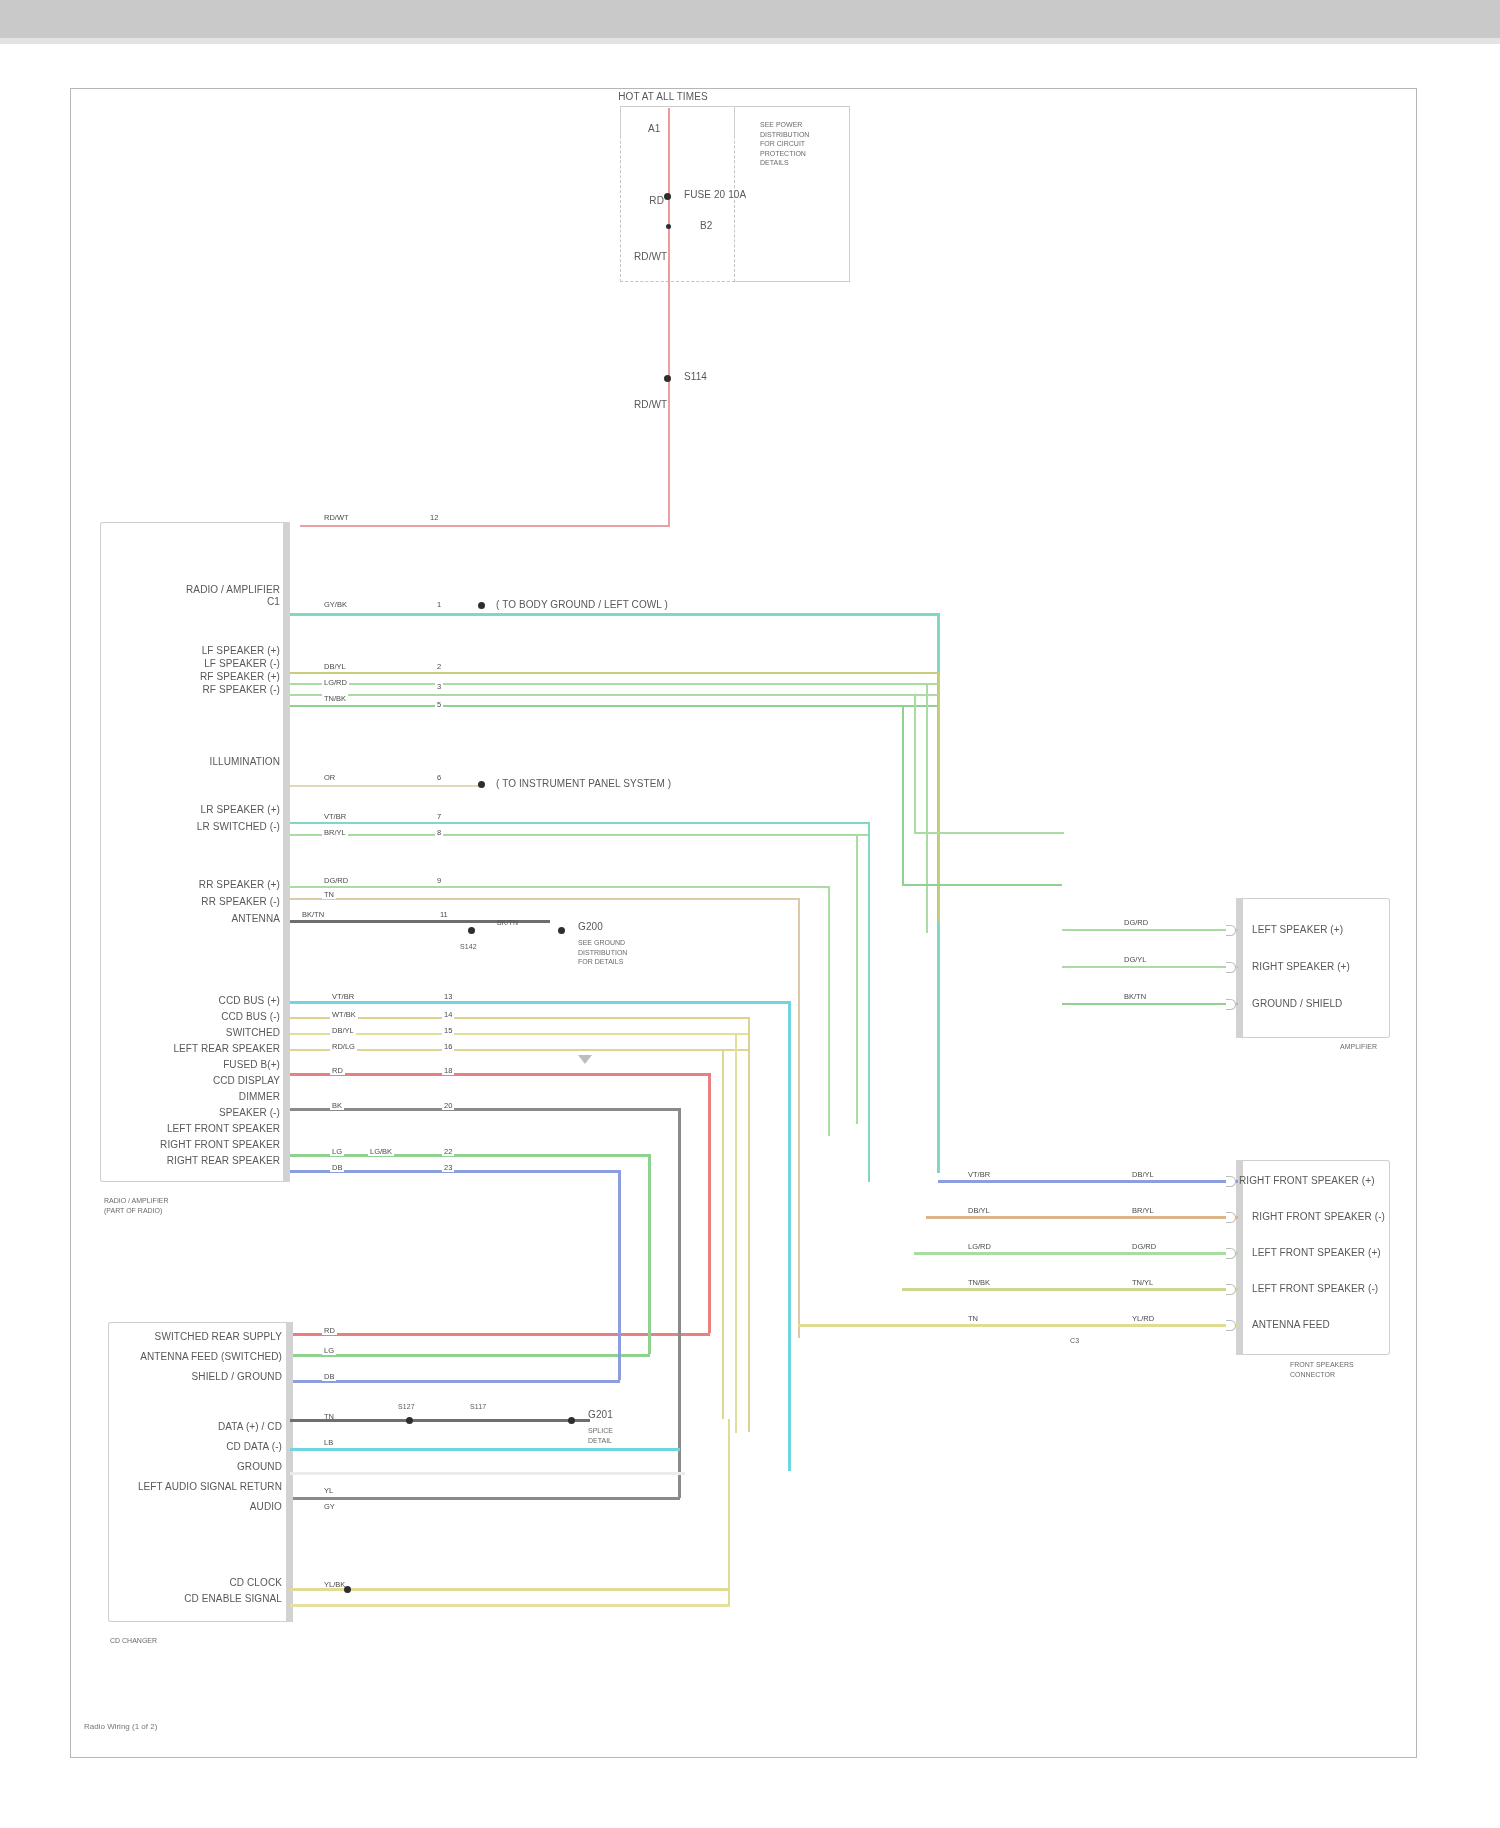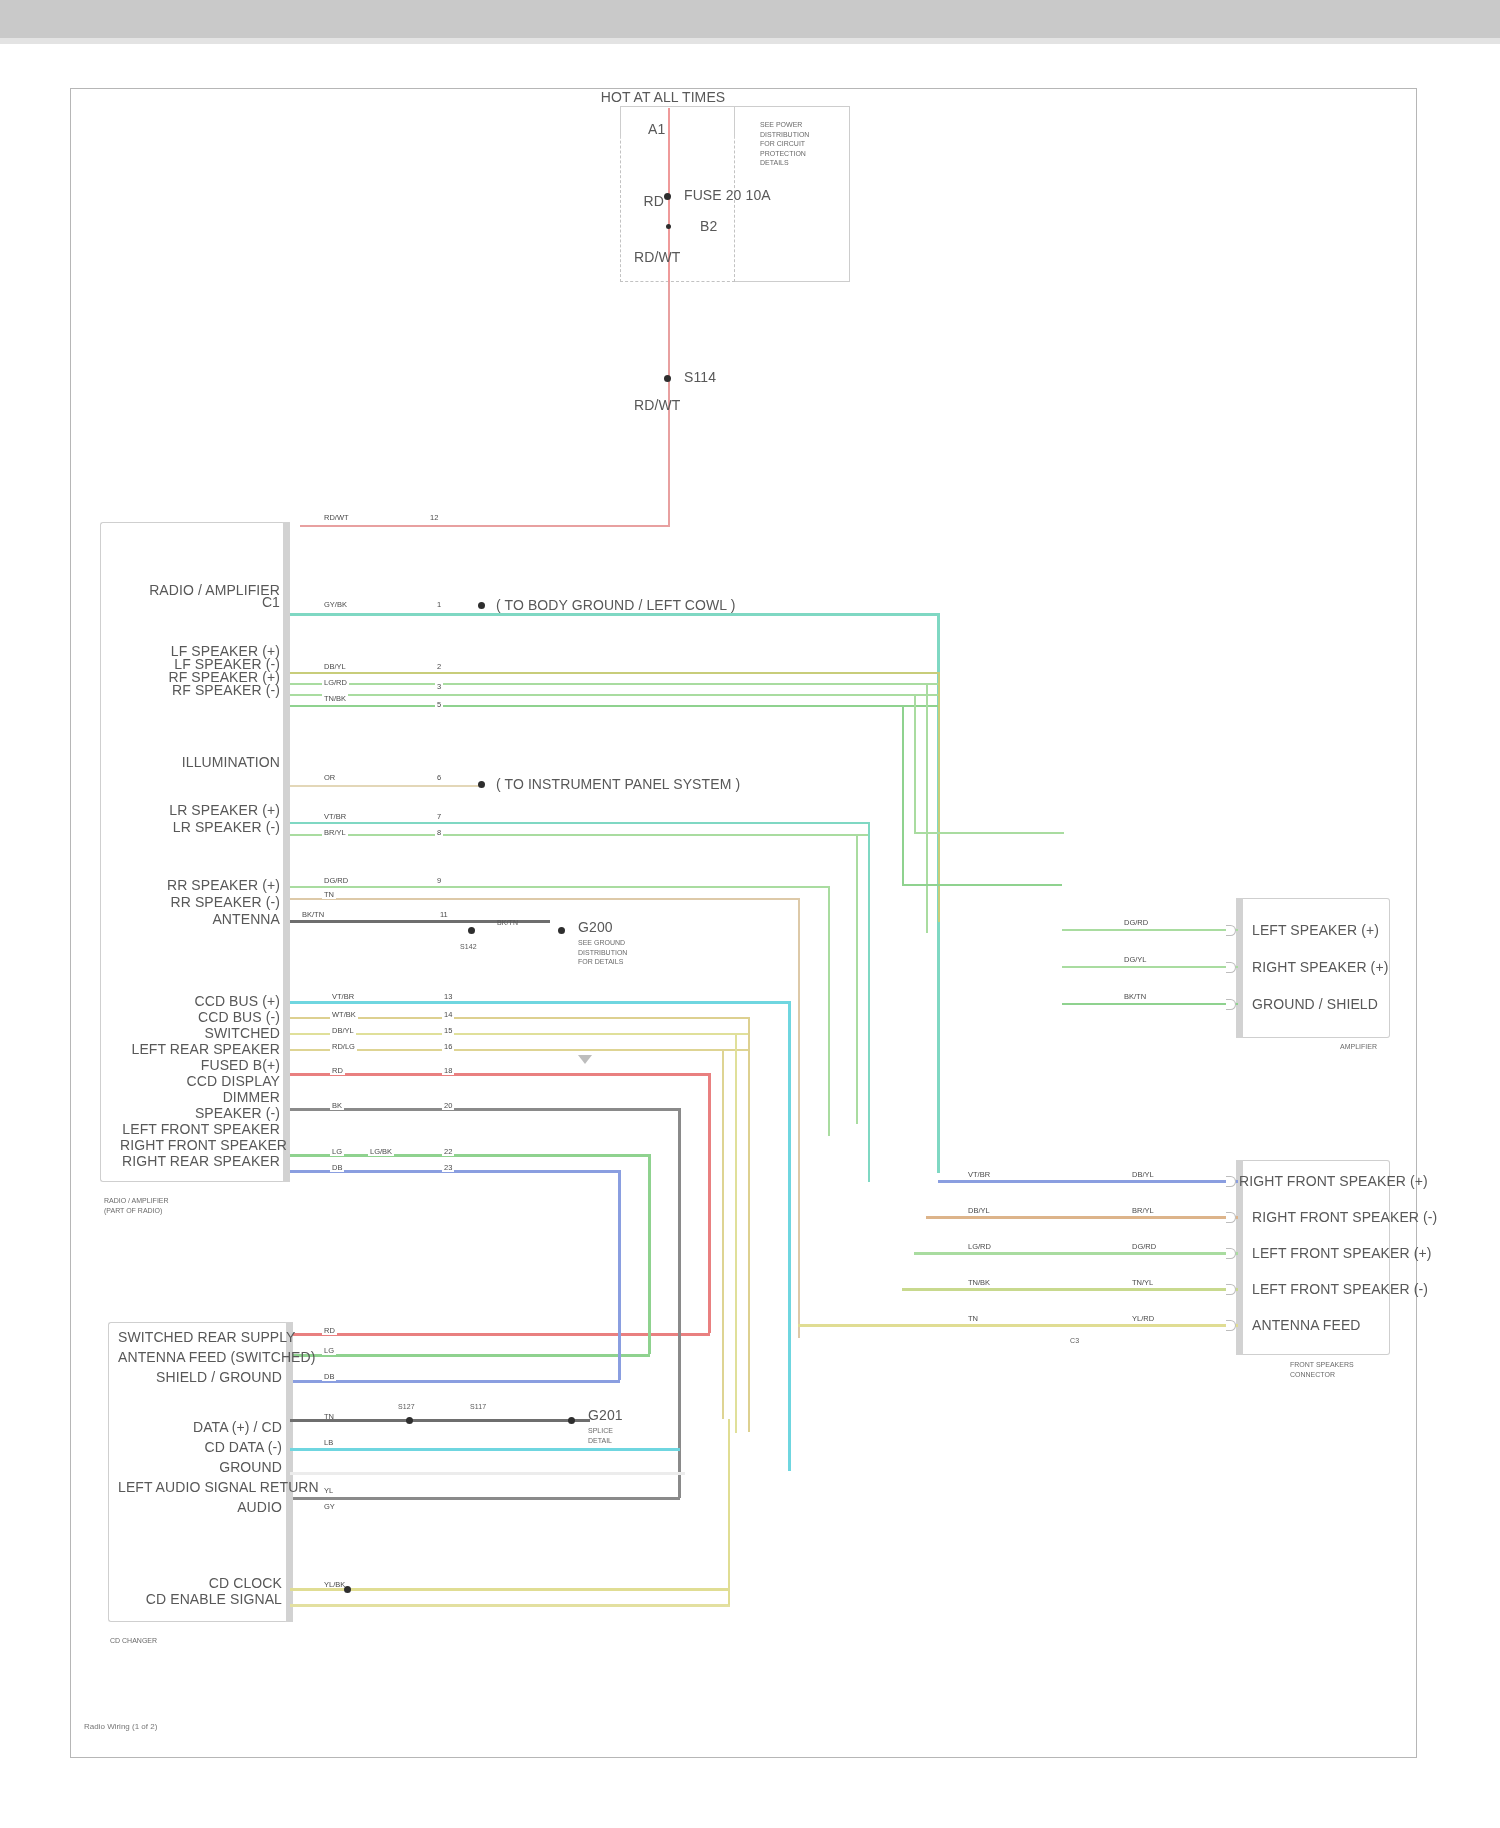--- a/index.html
+++ b/index.html
@@ -27,21 +27,21 @@
   .rail{position:absolute;background:#d2d2d2;}
   .rail-v{width:7px;}
 
   
   .w{position:absolute;}
   .wh{height:2px;}
   .wv{width:2px;}
 
   
   .t{
-    position:absolute;font-size:14px;color:#585858;line-height:10px;
+    position:absolute;font-size:10px;color:#585858;line-height:10px;
     white-space:nowrap;letter-spacing:.1px;
   }
   .t.r{text-align:right;}
   .t.c{text-align:center;}
   .t.tiny{font-size:7px;}
 
   
   .code{
     position:absolute;font-size:7.5px;color:#4a4a4a;background:#ffffff;
     padding:0 2px;white-space:nowrap;line-height:9px;
@@ -124,21 +124,21 @@
   <div class="t r" style="left:120px;top:597px;width:160px;">C1</div>
 
   <div class="t r" style="left:120px;top:646px;width:160px;">LF SPEAKER (+)</div>
   <div class="t r" style="left:120px;top:659px;width:160px;">LF SPEAKER (-)</div>
   <div class="t r" style="left:120px;top:672px;width:160px;">RF SPEAKER (+)</div>
   <div class="t r" style="left:120px;top:685px;width:160px;">RF SPEAKER (-)</div>
 
   <div class="t r" style="left:120px;top:757px;width:160px;">ILLUMINATION</div>
 
   <div class="t r" style="left:120px;top:805px;width:160px;">LR SPEAKER (+)</div>
-  <div class="t r" style="left:120px;top:822px;width:160px;">LR SPEAKER (-)</div>
+  <div class="t r" style="left:120px;top:822px;width:160px;">LR SWITCHED (-)</div>
 
   <div class="t r" style="left:120px;top:880px;width:160px;">RR SPEAKER (+)</div>
   <div class="t r" style="left:120px;top:897px;width:160px;">RR SPEAKER (-)</div>
   <div class="t r" style="left:120px;top:914px;width:160px;">ANTENNA</div>
 
   <div class="t r" style="left:120px;top:996px;width:160px;">CCD BUS (+)</div>
   <div class="t r" style="left:120px;top:1012px;width:160px;">CCD BUS (-)</div>
   <div class="t r" style="left:120px;top:1028px;width:160px;">SWITCHED</div>
   <div class="t r" style="left:120px;top:1044px;width:160px;">LEFT REAR SPEAKER</div>
   <div class="t r" style="left:120px;top:1060px;width:160px;">FUSED B(+)</div>

